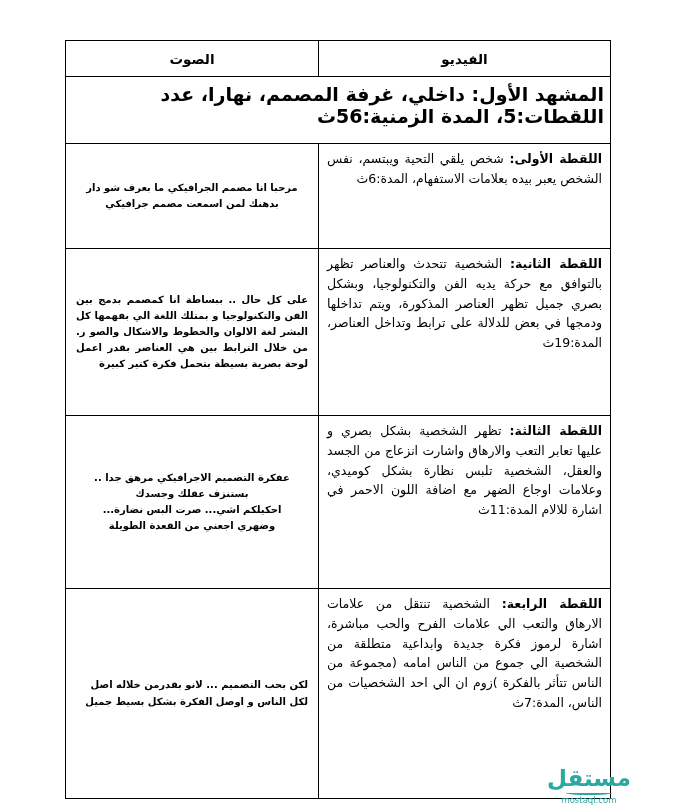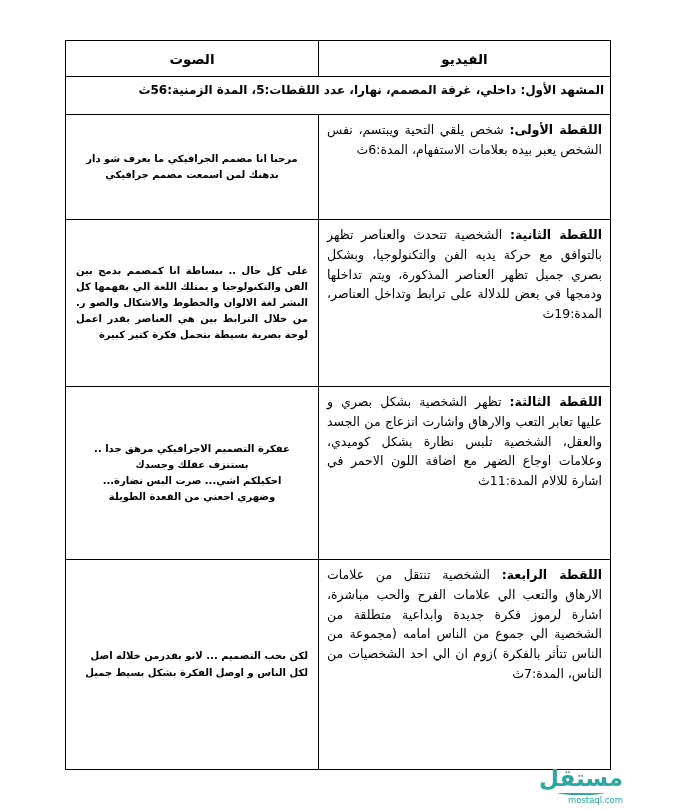--- a/index.html
+++ b/index.html
@@ -30,21 +30,21 @@
     border: 1px solid #000;
   }
   th.col-header {
     height: 36px;
     font-size: 13.5px;
     font-weight: bold;
     text-align: center;
     vertical-align: middle;
   }
   td.scene {
-    font-size: 12px;
+    font-size: 19px;
     font-weight: bold;
     text-align: right;
     vertical-align: top;
     padding: 6px 6px 16px 6px;
   }
   td.video {
     vertical-align: top;
     padding: 5px 8px;
     font-size: 12.5px;
     line-height: 1.58;
@@ -57,25 +57,25 @@
     font-weight: bold;
     line-height: 1.62;
   }
   td.audio.a-center { text-align: center; }
   td.audio.a-justify { text-align: justify; }
   td.audio.a-right { text-align: right; }
   td.audio.prelines { white-space: pre-line; }
   .shot-label { font-weight: bold; margin-top: 8px; }
   .watermark {
     position: absolute;
-    right: 52px;
+    right: 44px;
     bottom: 6px;
     color: #2BA8A0;
     direction: rtl;
-    text-align: right;
+    text-align: center;
     line-height: 1.05;
   }
   .wm-name {
     font-size: 23px;
     font-weight: bold;
     letter-spacing: 0.5px;
   }
   .wm-swoosh {
     width: 46px;
     height: 4px;

